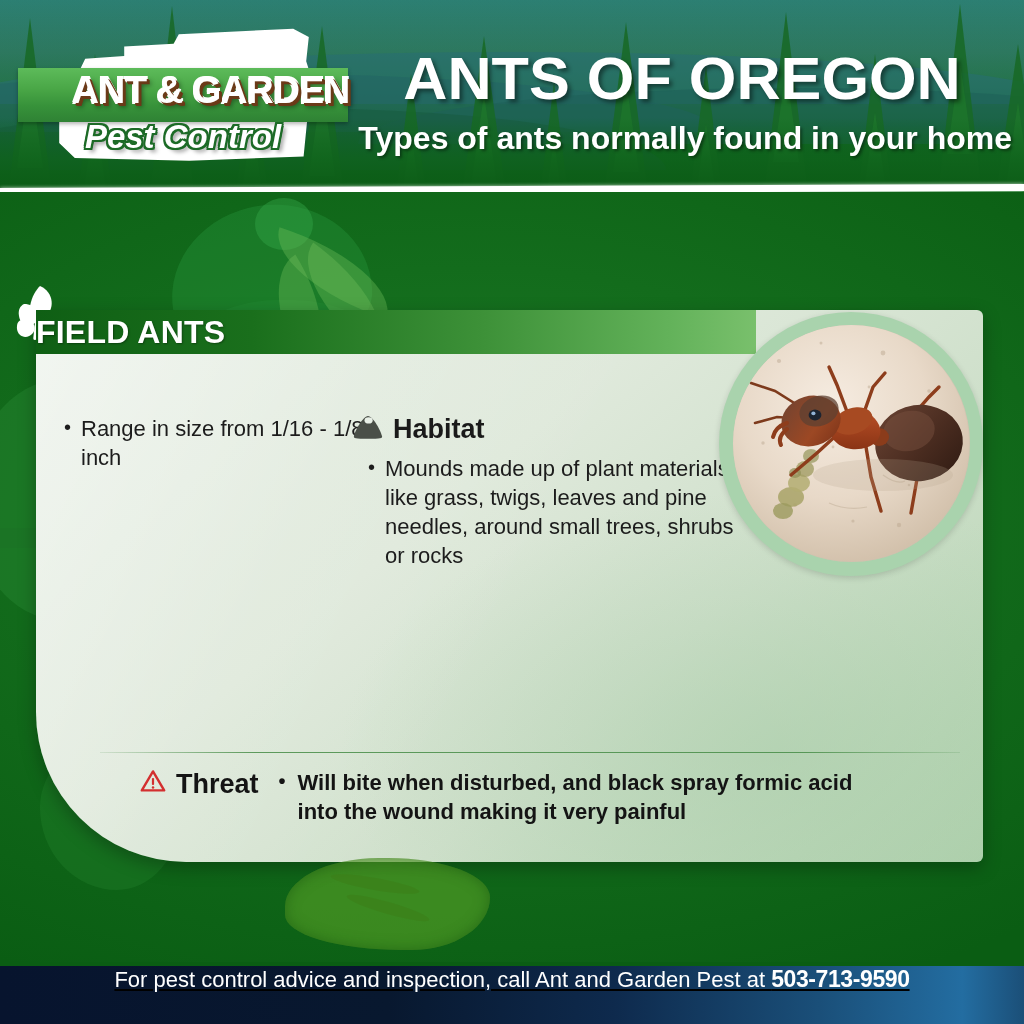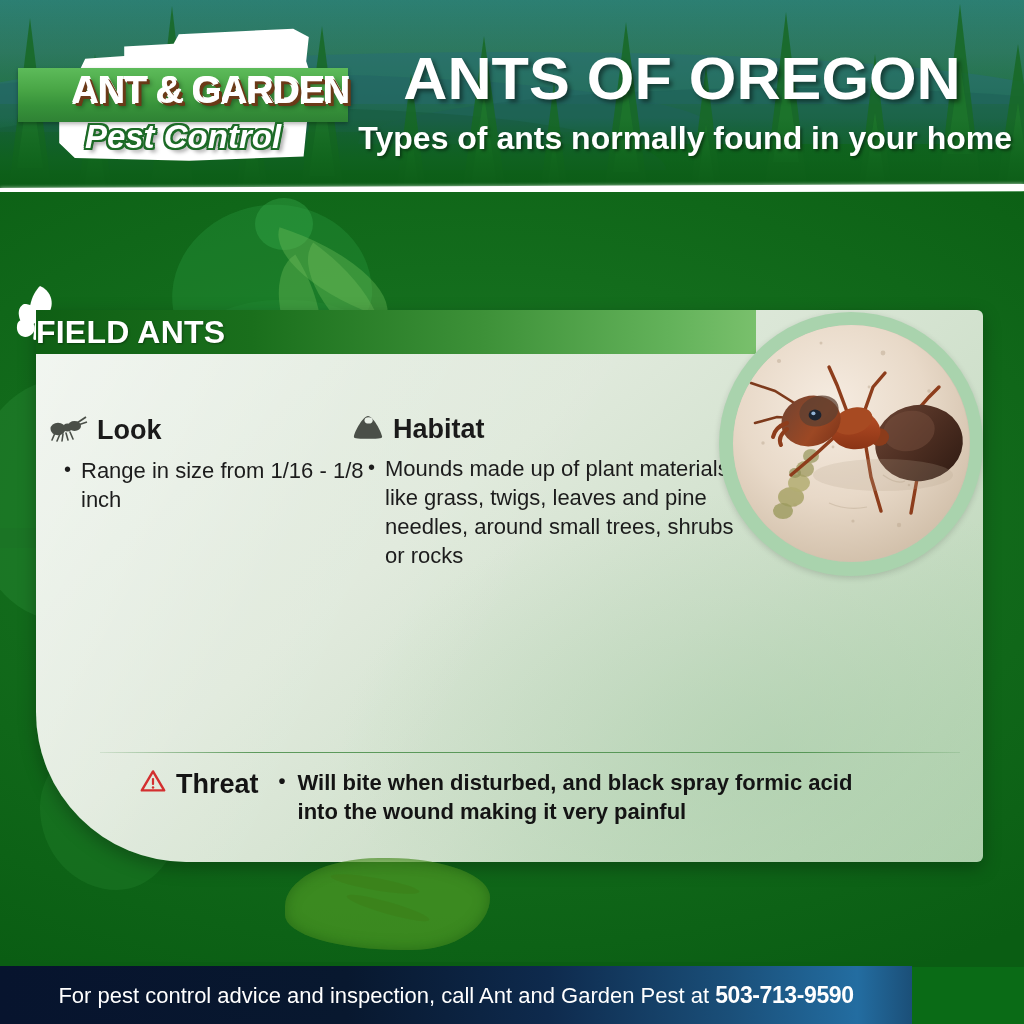--- a/index.html
+++ b/index.html
@@ -295,24 +295,24 @@
     position: absolute; left: 733px; top: 325px; width: 237px; height: 237px;
     border-radius: 50%;
     overflow: hidden;
     background: radial-gradient(circle at 40% 35%, #f2e6da 0%, #e9dccd 45%, #ddcdba 78%, #d2c0ab 100%);
     box-shadow: inset 0 0 16px rgba(150,130,105,0.35);
   }
   .photo svg { position: absolute; left: 0; top: 0; }
 
   
   .footer {
-    position: absolute; left: 0; top: 966px; width: 912px; height: 58px;
+    position: absolute; left: 0; top: 966px; width: 1024px; height: 58px;
     background:
       linear-gradient(to right, #07142e 0%, #08182f 38%, #0e2a4d 60%, #1a4f79 80%, #236da1 94%, #1b4f78 100%);
-    display: flex; align-items: center; justify-content: center;
+    display: flex; justify-content: center; text-decoration: underline;
   }
   .footer-text {
     font-family: "Liberation Sans", sans-serif;
     font-size: 22px; color: #ffffff; white-space: nowrap;
   }
   .footer-phone {
     font-weight: 700; font-size: 23px; color: #ffffff; letter-spacing: -0.4px;
   }
   .footer-topline {
     position: absolute; left: 0; top: 962px; width: 1024px; height: 5px;
@@ -383,35 +383,20 @@
       <path d="M11 38 C22 36 28 44 23 51 C17 58 8 55 7 47 C6.5 42 8 39 11 38 Z" fill="#ffffff"></path>
       <rect x="25" y="22" width="3.4" height="36" rx="1.6" fill="#ffffff" transform="rotate(6 26 40)"></rect>
     </svg>
   </div>
 
   <div class="card-header">
     <span class="card-title">FIELD ANTS</span>
   </div>
 
   <div class="col-look">
-    <div class="sec-head">
-      <span>
-        <svg width="40" height="28" viewBox="0 0 40 28">
-          <g fill="#4a4f48">
-            <ellipse cx="10" cy="15" rx="7.5" ry="6.2"></ellipse>
-            <ellipse cx="19.5" cy="13.5" rx="4.2" ry="4"></ellipse>
-            <ellipse cx="26.5" cy="12" rx="6.5" ry="5"></ellipse>
-            <path d="M29 9 L38 3" stroke="#4a4f48" stroke-width="1.7" fill="none"></path>
-            <path d="M30 11 L39 8" stroke="#4a4f48" stroke-width="1.5" fill="none"></path>
-            <path d="M12 20 L9 27 M15 20 L14 27 M18 19 L20 26 M22 18 L25 25 M7 19 L4 26" stroke="#4a4f48" stroke-width="1.6" fill="none" stroke-linecap="round"></path>
-          </g>
-        </svg>
-      </span>
-      <h3>Look</h3>
-    </div>
     <ul class="bullets">
       <li>Range in size from 1/16 - 1/8 inch</li>
     </ul>
   </div>
 
   <div class="col-habitat">
     <div class="sec-head">
       <span>
         <svg width="32" height="26" viewBox="0 0 32 26">
           <path d="M16 2 C21 2 29 17 30 22 C30.7 24.6 28.5 24.8 16 24.8 C3.5 24.8 1.3 24.6 2 22 C3 17 11 2 16 2 Z" fill="#4a4f48"></path>

